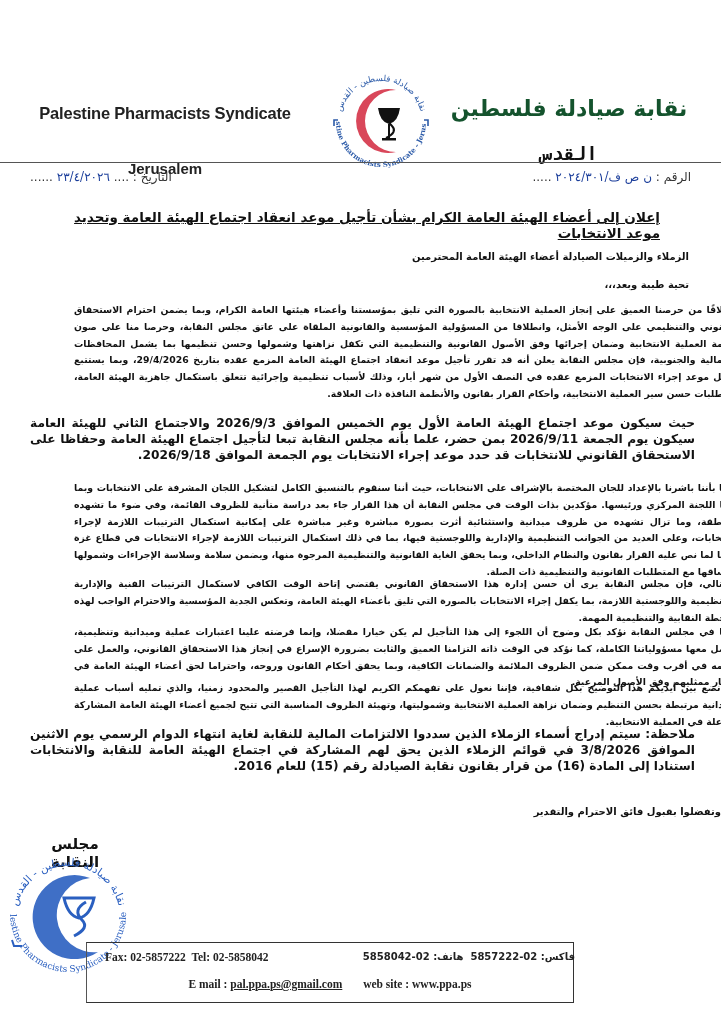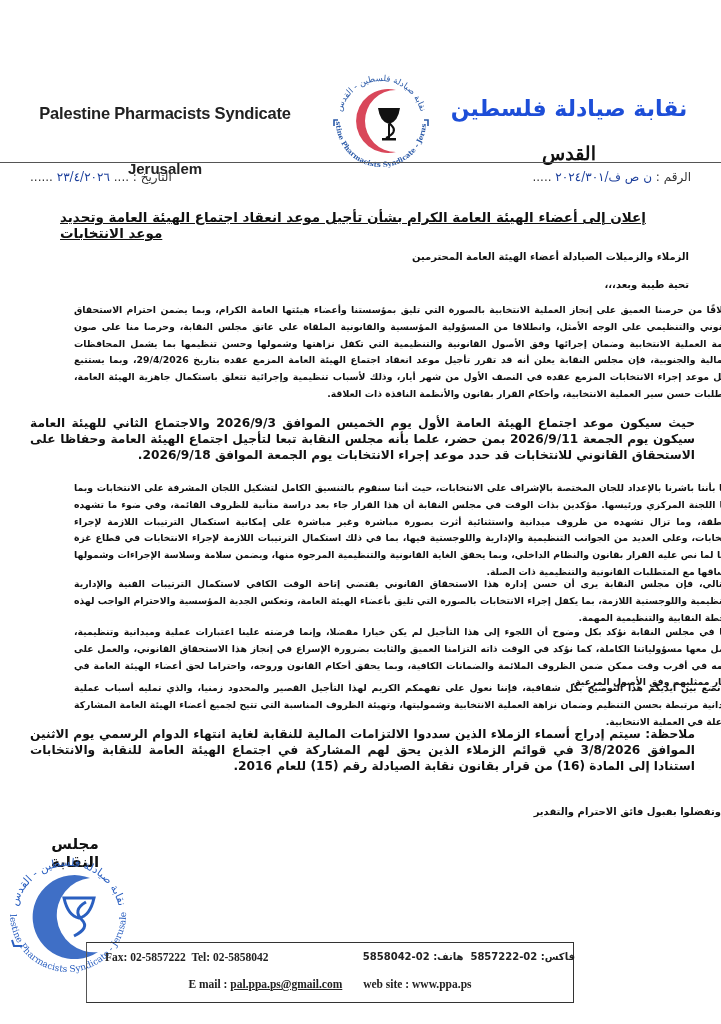--- a/index.html
+++ b/index.html
@@ -5,32 +5,32 @@
     * { box-sizing: border-box; margin: 0; padding: 0; }
     html, body { width: 721px; height: 1024px; background: #ffffff; overflow: hidden; }
     body { position: relative; font-family: "DejaVu Sans", "Liberation Sans", sans-serif; color: #111; }
 
     .header { position: absolute; left: 0; top: 0; width: 721px; height: 160px; margin-left: 10px; }
     .en-name { position: absolute; left: 20px; top: 104px; width: 270px; text-align: center;
       font-family: "Liberation Sans", sans-serif; font-weight: bold; font-size: 16.5px; color: #222; letter-spacing: -0.2px; }
     .en-city { position: absolute; left: 20px; top: 160px; width: 270px; text-align: center;
       font-family: "Liberation Sans", sans-serif; font-weight: bold; font-size: 15px; color: #222; }
     .ar-name { position: absolute; right: 42px; top: 96px; width: 240px; text-align: center; direction: rtl;
-      font-family: "DejaVu Sans", sans-serif; font-weight: bold; font-size: 22px; color: #1d4ed8; letter-spacing: 1px; }
+      font-family: "DejaVu Sans", sans-serif; font-weight: bold; font-size: 22px; color: #14532d; letter-spacing: 1px; }
     .ar-city { position: absolute; right: 42px; top: 142px; width: 240px; text-align: center; direction: rtl;
-      font-family: Liberation Serif, serif; font-weight: bold; font-size: 19px; color: #111; }
+      font-family: Liberation Mono, monospace; font-weight: bold; font-size: 19px; color: #111; }
     .logo { position: absolute; left: 316px; top: 60px; width: 110px; height: 116px; }
     .header-rule { position: absolute; left: 0; top: 162px; width: 721px; height: 1px; background: #555; }
     .ref-row { position: absolute; left: 0; top: 166px; width: 721px; height: 26px; font-size: 12px; color: #333; }
     .date-block { position: absolute; left: 30px; top: 4px; direction: rtl; }
     .ref-block { position: absolute; right: 30px; top: 4px; direction: rtl; }
     .hand { font-family: "DejaVu Serif", serif; color: #1a3d9a; font-size: 12px; }
     .dots { color: #333; letter-spacing: 1px; }
 
-    .title { position: absolute; left: 60px; top: 209px; width: 600px; text-align: left; direction: rtl;
+    .title { position: absolute; left: 60px; top: 209px; width: 600px; text-align: right; direction: rtl;
       font-weight: bold; font-size: 13.5px; text-decoration: underline; color: #111; }
     .salutation { position: absolute; right: 32px; top: 251px; direction: rtl; font-weight: bold; font-size: 10px; color: #111; }
     .greeting { position: absolute; right: 32px; top: 279px; direction: rtl; font-weight: bold; font-size: 10px; color: #111; }
 
     .para { position: absolute; left: 30px; width: 665px; direction: rtl; text-align: justify; text-align-last: right;
       font-weight: bold; color: #111; }
     .p-small { font-size: 9.3px; line-height: 16.8px; margin-left: 44px; }
     .p-large { font-size: 12.2px; line-height: 16px; }
 
     .p1 { top: 302px; }

